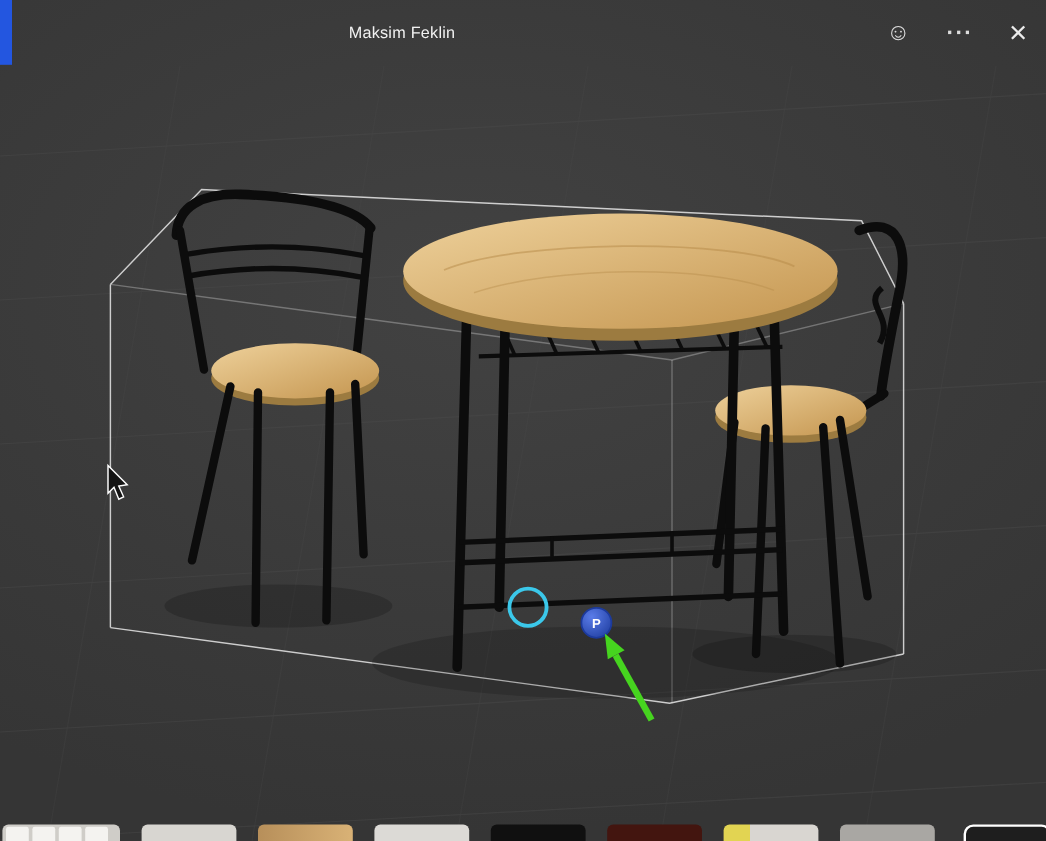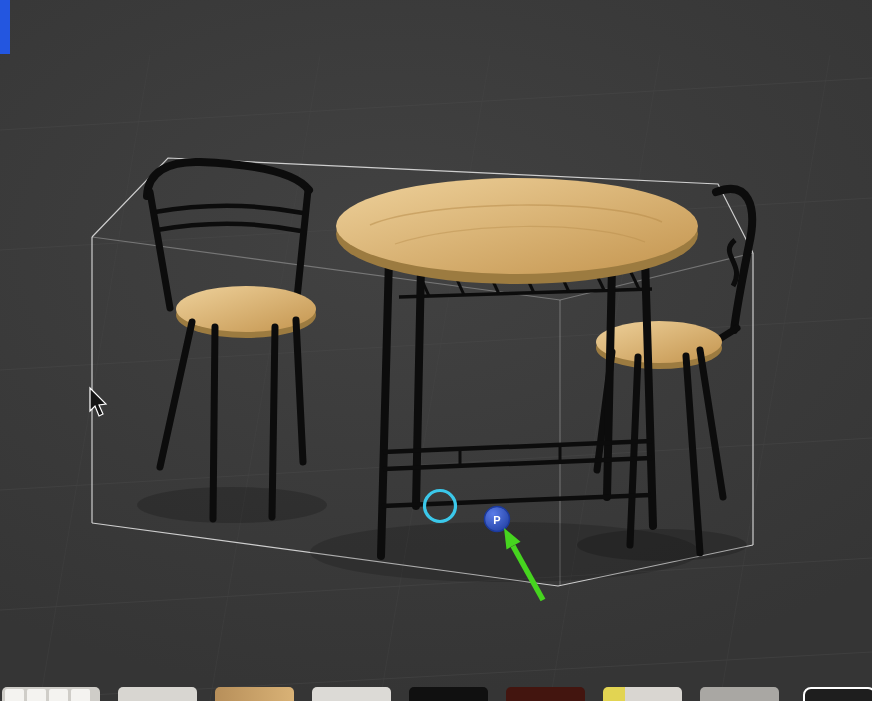--- a/index.html
+++ b/index.html
@@ -151,20 +151,28 @@
     <g>
       <line x1="543" y1="600" x2="513" y2="546" stroke="var(--arrow-green,#46d41f)" stroke-width="5.5"></line>
       <polygon points="504,528 520.5,541.8 506.5,549.4" fill="var(--arrow-green,#46d41f)"></polygon>
     </g>
 
     <polygon points="90,388 90,411 95,406 99,416 103,414 99,405 106,404" fill="#141414" stroke="#ffffff" stroke-width="1.2"></polygon>
   </svg>
 
   <div class="edge-accent"></div>
 
+  <div class="titlebar">
+    <div class="title">Maksim Feklin</div>
+    <div class="controls">
+      <span class="ctl smiley">☺</span>
+      <span class="ctl more">···</span>
+      <span class="ctl close">×</span>
+    </div>
+  </div>
 
   <div class="thumb-strip">
       <div class="tile grid" style="background: rgb(207, 205, 200);">
         <span class="sq"></span>
         <span class="sq"></span>
         <span class="sq"></span>
         <span class="sq"></span>
       </div>
       <div class="tile" style="background: rgb(216, 214, 209);"></div>
       <div class="tile" style="background: linear-gradient(90deg, rgb(183, 143, 90), rgb(217, 178, 118));"></div>

